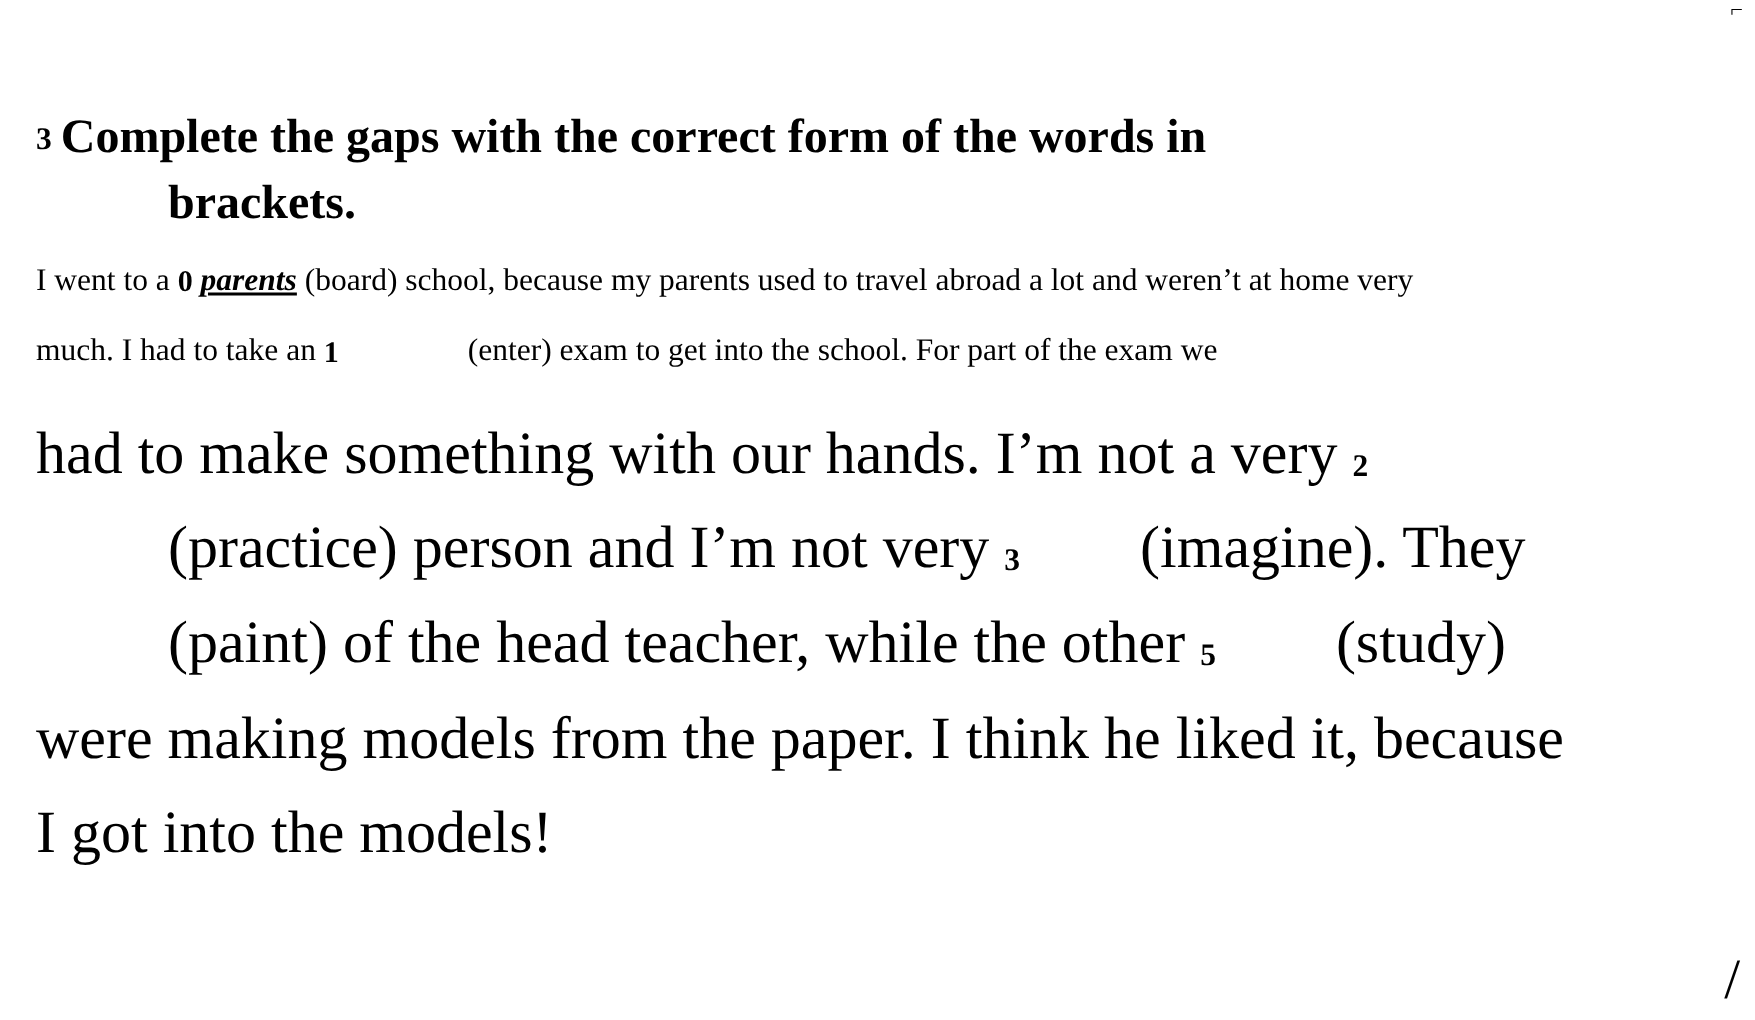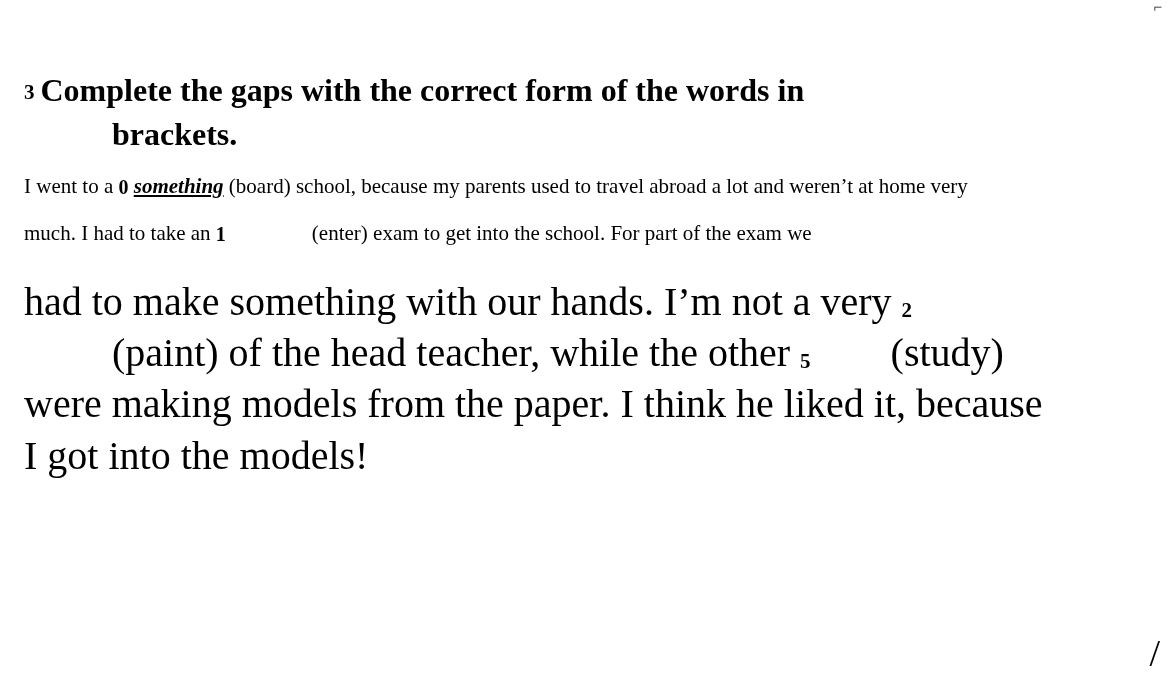--- a/index.html
+++ b/index.html
@@ -68,20 +68,21 @@
     line-height: 1.0;
     white-space: nowrap;
   }
   .line-small.l1 { margin-bottom: 26px; }
   .line-small.l2 { margin-bottom: 32px; }
 
   .line-big {
     font-size: 40px;
     line-height: 1.28;
     white-space: nowrap;
+    margin-top: 12px;
   }
   .line-big.indent {
     padding-left: 88px;
   }
 
   .gap-num {
     font-size: 20px;
     font-weight: bold;
     vertical-align: baseline;
     position: relative;
@@ -118,26 +119,27 @@
 
   <div class="corner-mark">⌐</div>
 
   <div class="heading">
     <span class="ex-num">3</span><span class="heading-text">Complete the gaps with the correct form of the words in</span>
     <span class="heading-indent heading-text">brackets.</span>
   </div>
 
   <div class="body-block">
 
-    <div class="line-small l1"><span>I went to a </span><span class="gap-num">0</span> <span class="answer">something</span><span> (board) school, because my parents used to travel abroad a lot and weren’t at home very</span></div>
+    <div class="line-small l1"><span>I went to a </span><span class="gap-num">0</span> <span class="answer">parents</span><span> (board) school, because my parents used to travel abroad a lot and weren’t at home very</span></div>
 
     <div class="line-small l2"><span>much. I had to take an </span><span class="gap-num">1</span><span class="blank-sm"></span><span>(enter) exam to get into the school. For part of the exam we</span></div>
 
     <div class="line-big"><span>had to make something with our hands. I’m not a very </span><span class="gap-num-big">2</span></div>
 
+    <div class="line-big indent"><span>(practice) person and I’m not very </span><span class="gap-num-big">3</span><span class="blank-md"></span><span>(imagine). They</span></div>
 
 
     <div class="line-big indent"><span>(paint) of the head teacher, while the other </span><span class="gap-num-big">5</span><span class="blank-md"></span><span>(study)</span></div>
 
     <div class="line-big">were making models from the paper. I think he liked it, because</div>
 
     <div class="line-big">I got into the models!</div>
 
   </div>
 

